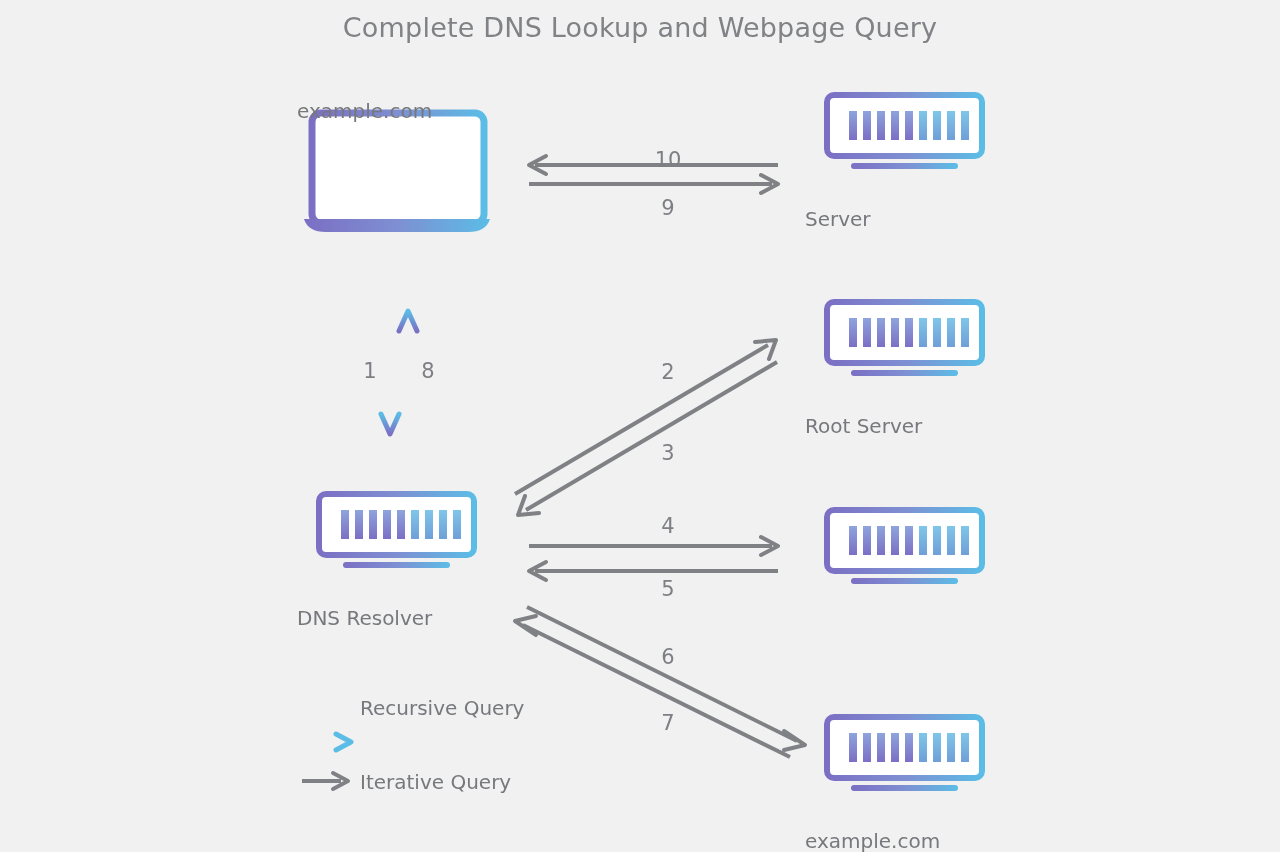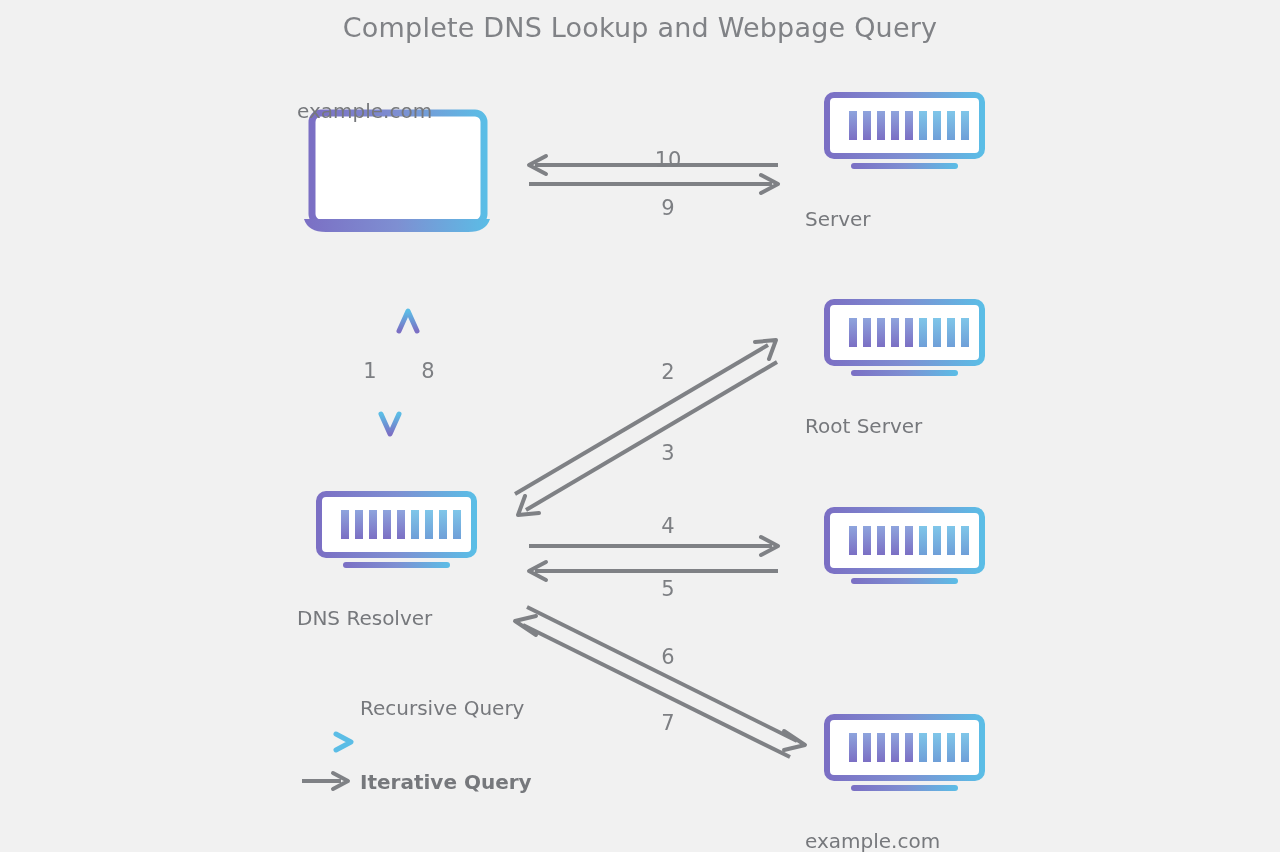--- a/index.html
+++ b/index.html
@@ -253,15 +253,15 @@
   <div class="edge-label" style="left:638px; top:514px; width:60px;">4</div>
 
   <div class="edge-label" style="left:638px; top:577px; width:60px;">5</div>
 
   <div class="edge-label" style="left:638px; top:645px; width:60px;">6</div>
 
   <div class="edge-label" style="left:638px; top:711px; width:60px;">7</div>
 
   <div class="legend-label" style="left:360px; top:687px;margin-top:9px;">Recursive Query</div>
 
-  <div class="legend-label" style="left:360px; top:770px;font-weight:bold;">Iterative Query</div>
+  <div class="legend-label" style="left:360px; top:770px;">Iterative Query</div>
 
 </div>
 
 </body></html>

